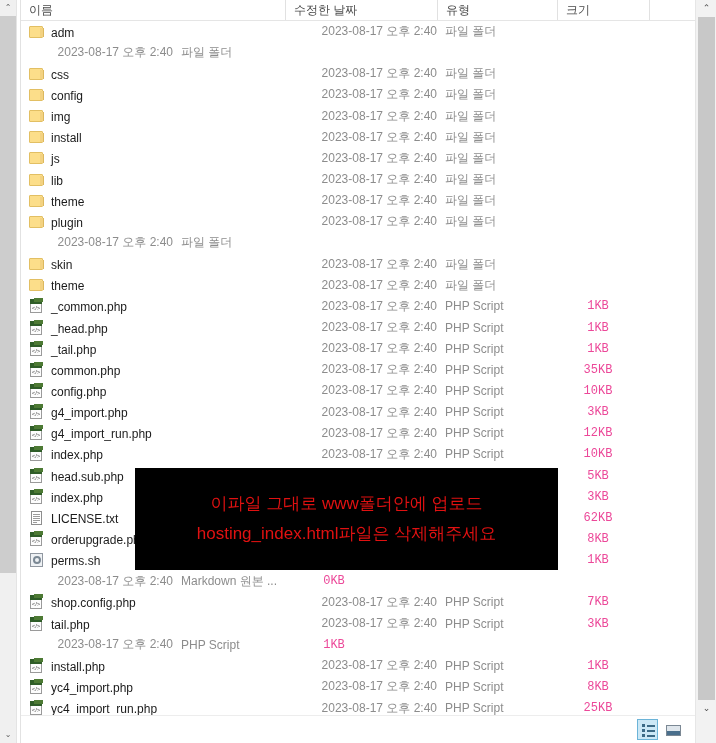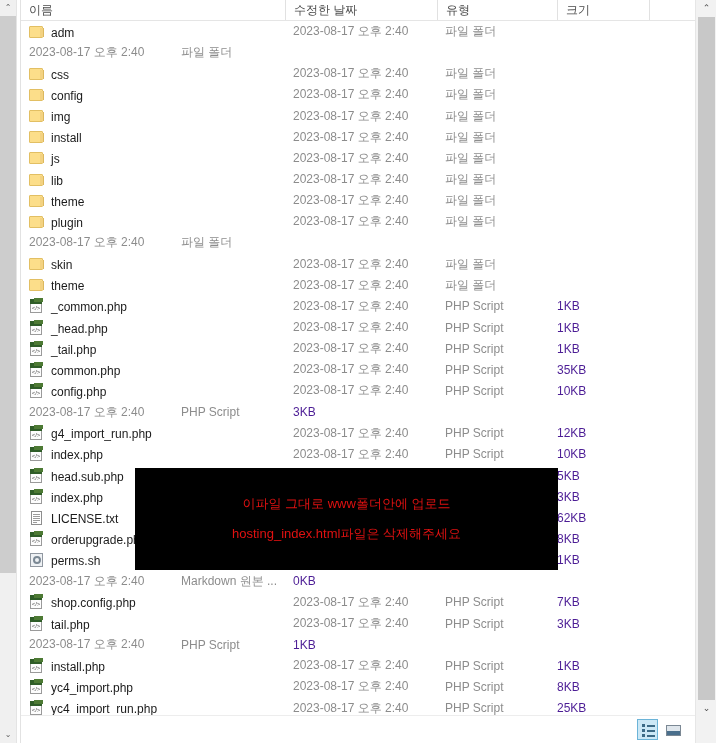--- a/index.html
+++ b/index.html
@@ -124,31 +124,33 @@
     width: 264px; flex: 0 0 264px;
     display: flex;
     align-items: flex-end;
     padding-left: 8px;
     color: #1b1b1b;
   }
   .cell.c-date {
     width: 152px; flex: 0 0 152px;
     padding-left: 8px;
     color: #8c8c8c;
+    text-align: right;
   }
   .cell.c-type {
     width: 120px; flex: 0 0 120px;
     padding-left: 8px;
     color: #8c8c8c;
   }
   .cell.c-size {
     width: 92px; flex: 0 0 92px;
     padding-right: 10px;
-    text-align: left;
-    color: #4c1d95;
+    text-align: center;
+    color: #ec4899;
+    font-family: Liberation Mono, monospace;
   }
   .name-text { margin-left: 6px; }
 
   
   .ic {
     width: 16px; height: 16px;
     flex: 0 0 16px;
     position: relative;
     display: inline-block;
   }
@@ -299,21 +301,21 @@
     height: 102px;
     background: #000000;
     display: flex;
     flex-direction: column;
     align-items: center;
     justify-content: center;
     z-index: 50;
   }
   .annotation .line {
     color: #e01111;
-    font-size: 13px;
+    font-size: 17px;
     line-height: 30px;
     font-family: "Liberation Sans", "DejaVu Sans", sans-serif;
     white-space: nowrap;
   }
 
   
   .status-bar {
     position: absolute;
     left: 0; right: 0; bottom: 0;
     height: 27px;
@@ -600,20 +602,29 @@
               <span class="p-bar2"></span>
               <span class="p-glyph">&lt;/&gt;</span>
             </span>
             <span class="name-text">config.php</span>
           </div>
           <div class="cell c-date">2023-08-17 오후 2:40</div>
           <div class="cell c-type">PHP Script</div>
           <div class="cell c-size">10KB</div>
         </div>
         <div class="row">
+          <div class="cell c-name">
+            <span class="ic ic-php">
+              <span class="p-page"></span>
+              <span class="p-bar"></span>
+              <span class="p-bar2"></span>
+              <span class="p-glyph">&lt;/&gt;</span>
+            </span>
+            <span class="name-text">g4_import.php</span>
+          </div>
           <div class="cell c-date">2023-08-17 오후 2:40</div>
           <div class="cell c-type">PHP Script</div>
           <div class="cell c-size">3KB</div>
         </div>
         <div class="row">
           <div class="cell c-name">
             <span class="ic ic-php">
               <span class="p-page"></span>
               <span class="p-bar"></span>
               <span class="p-bar2"></span>

